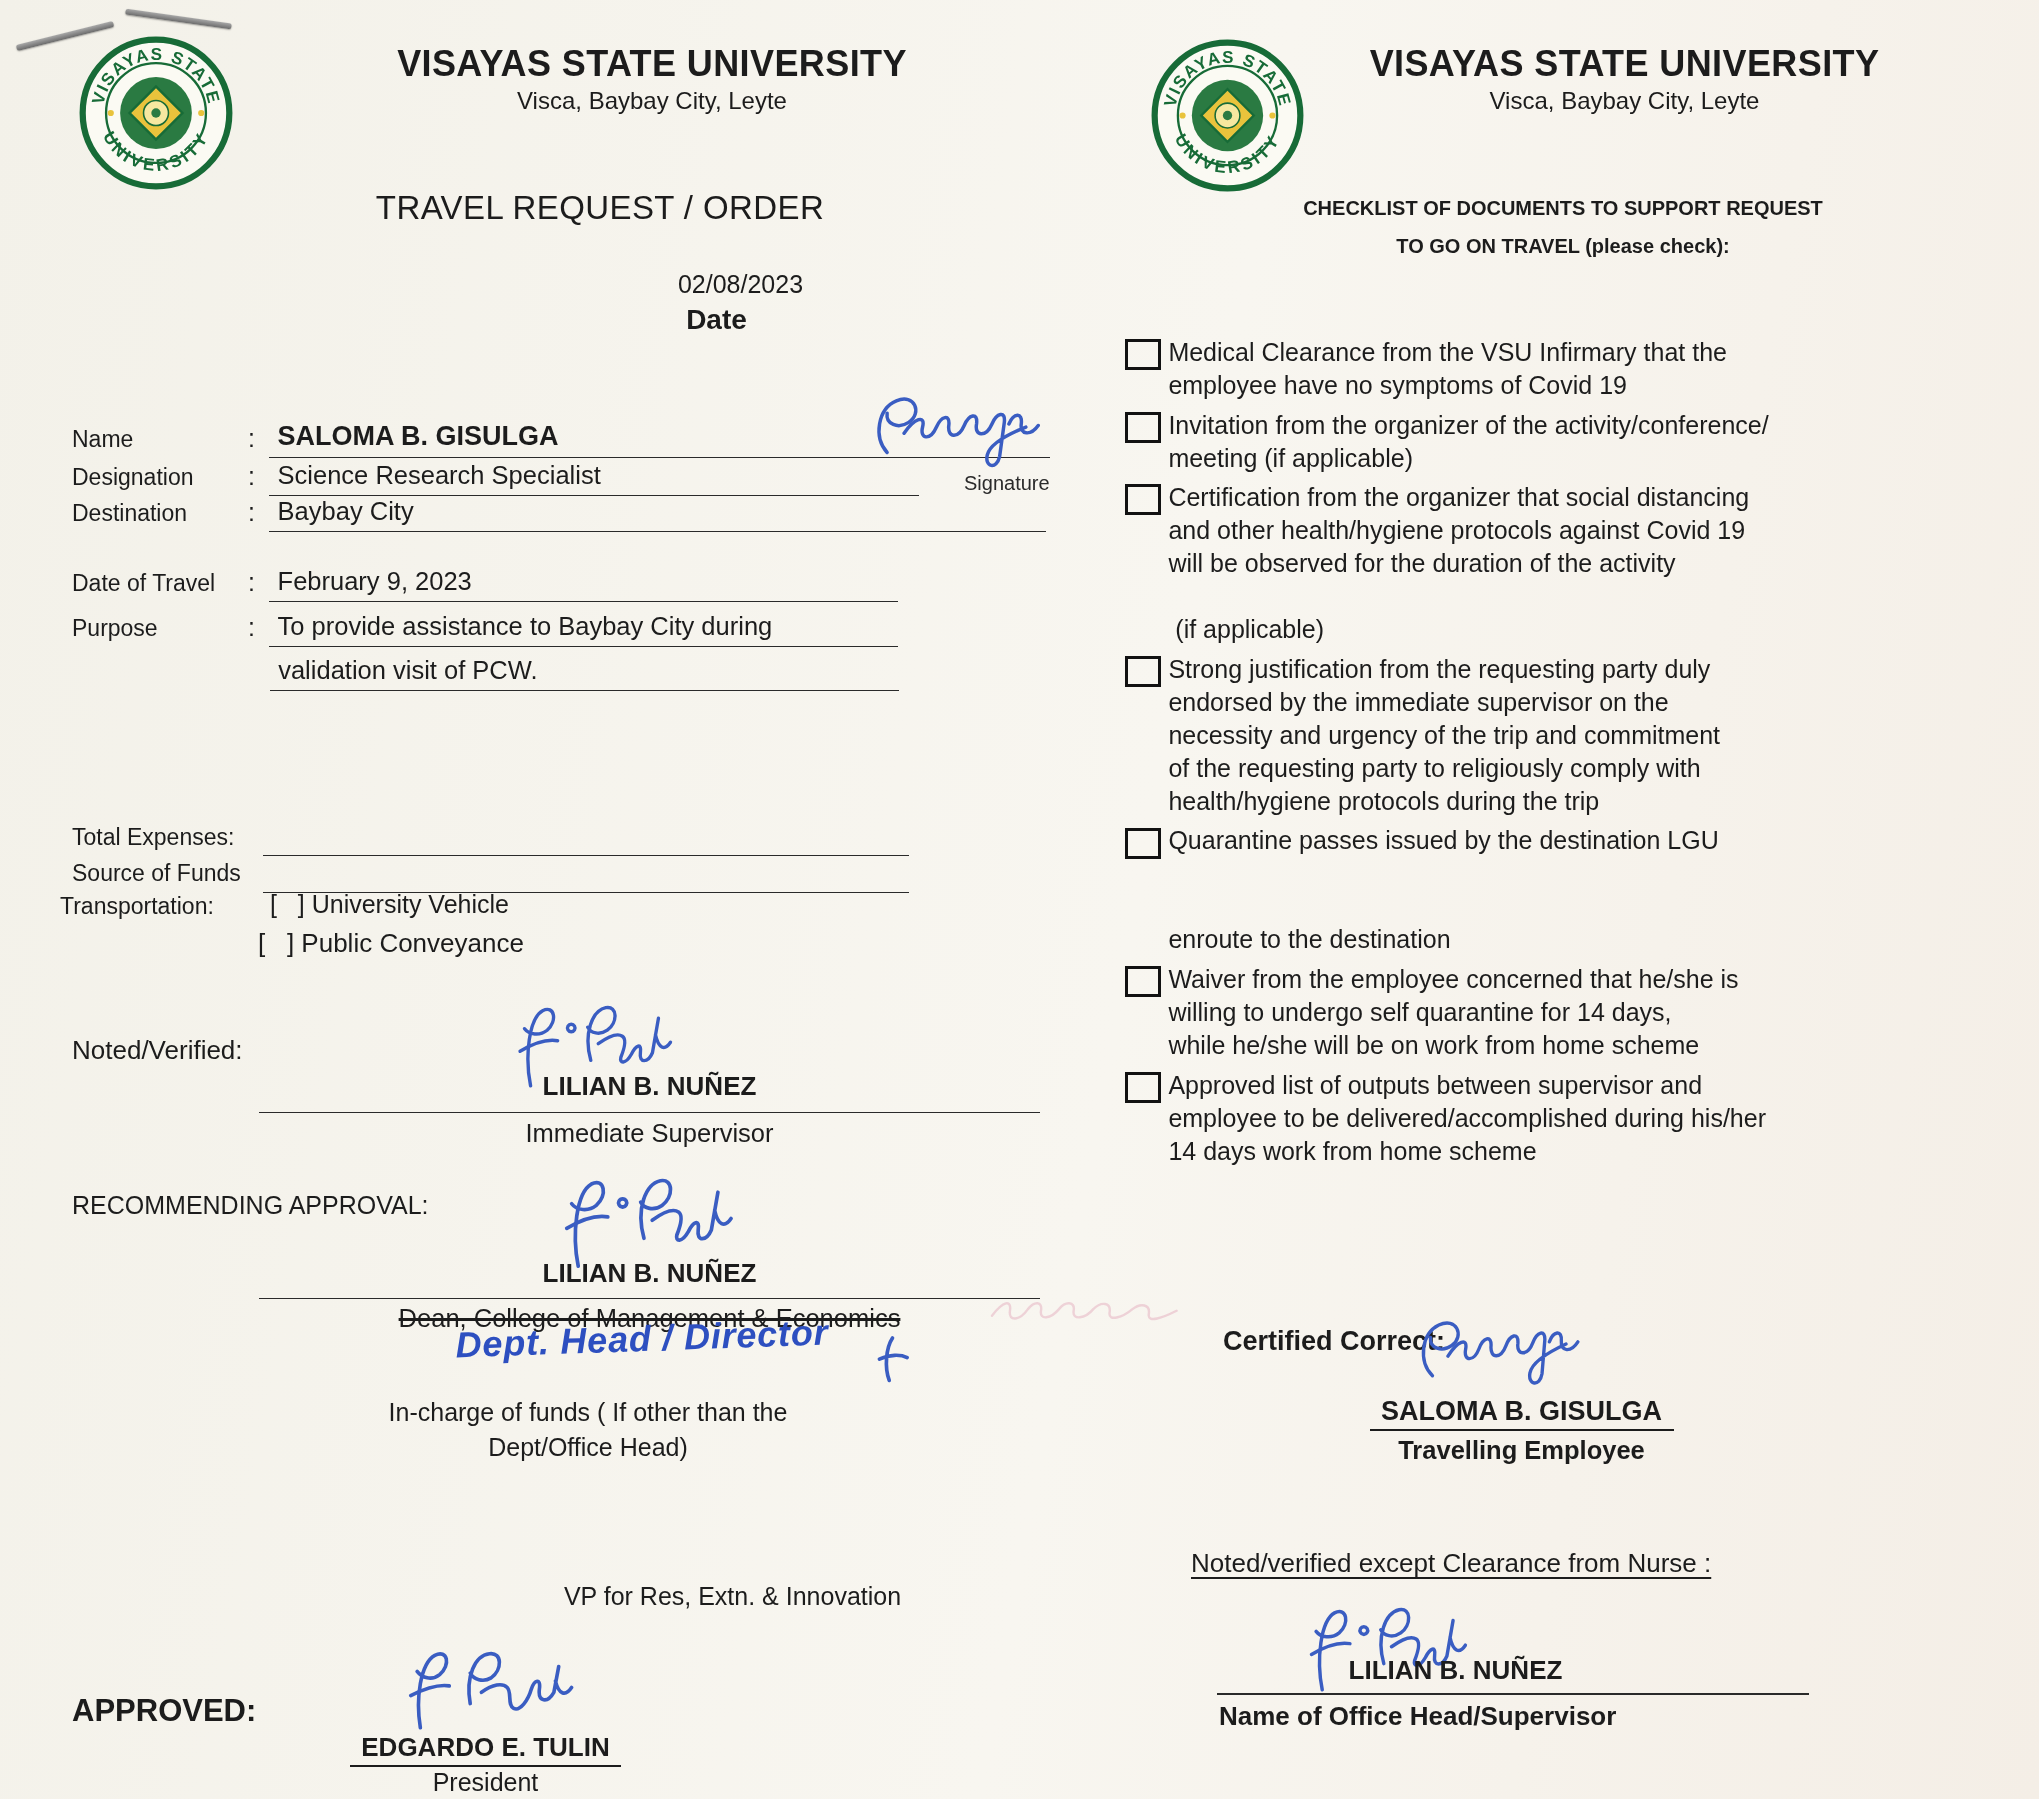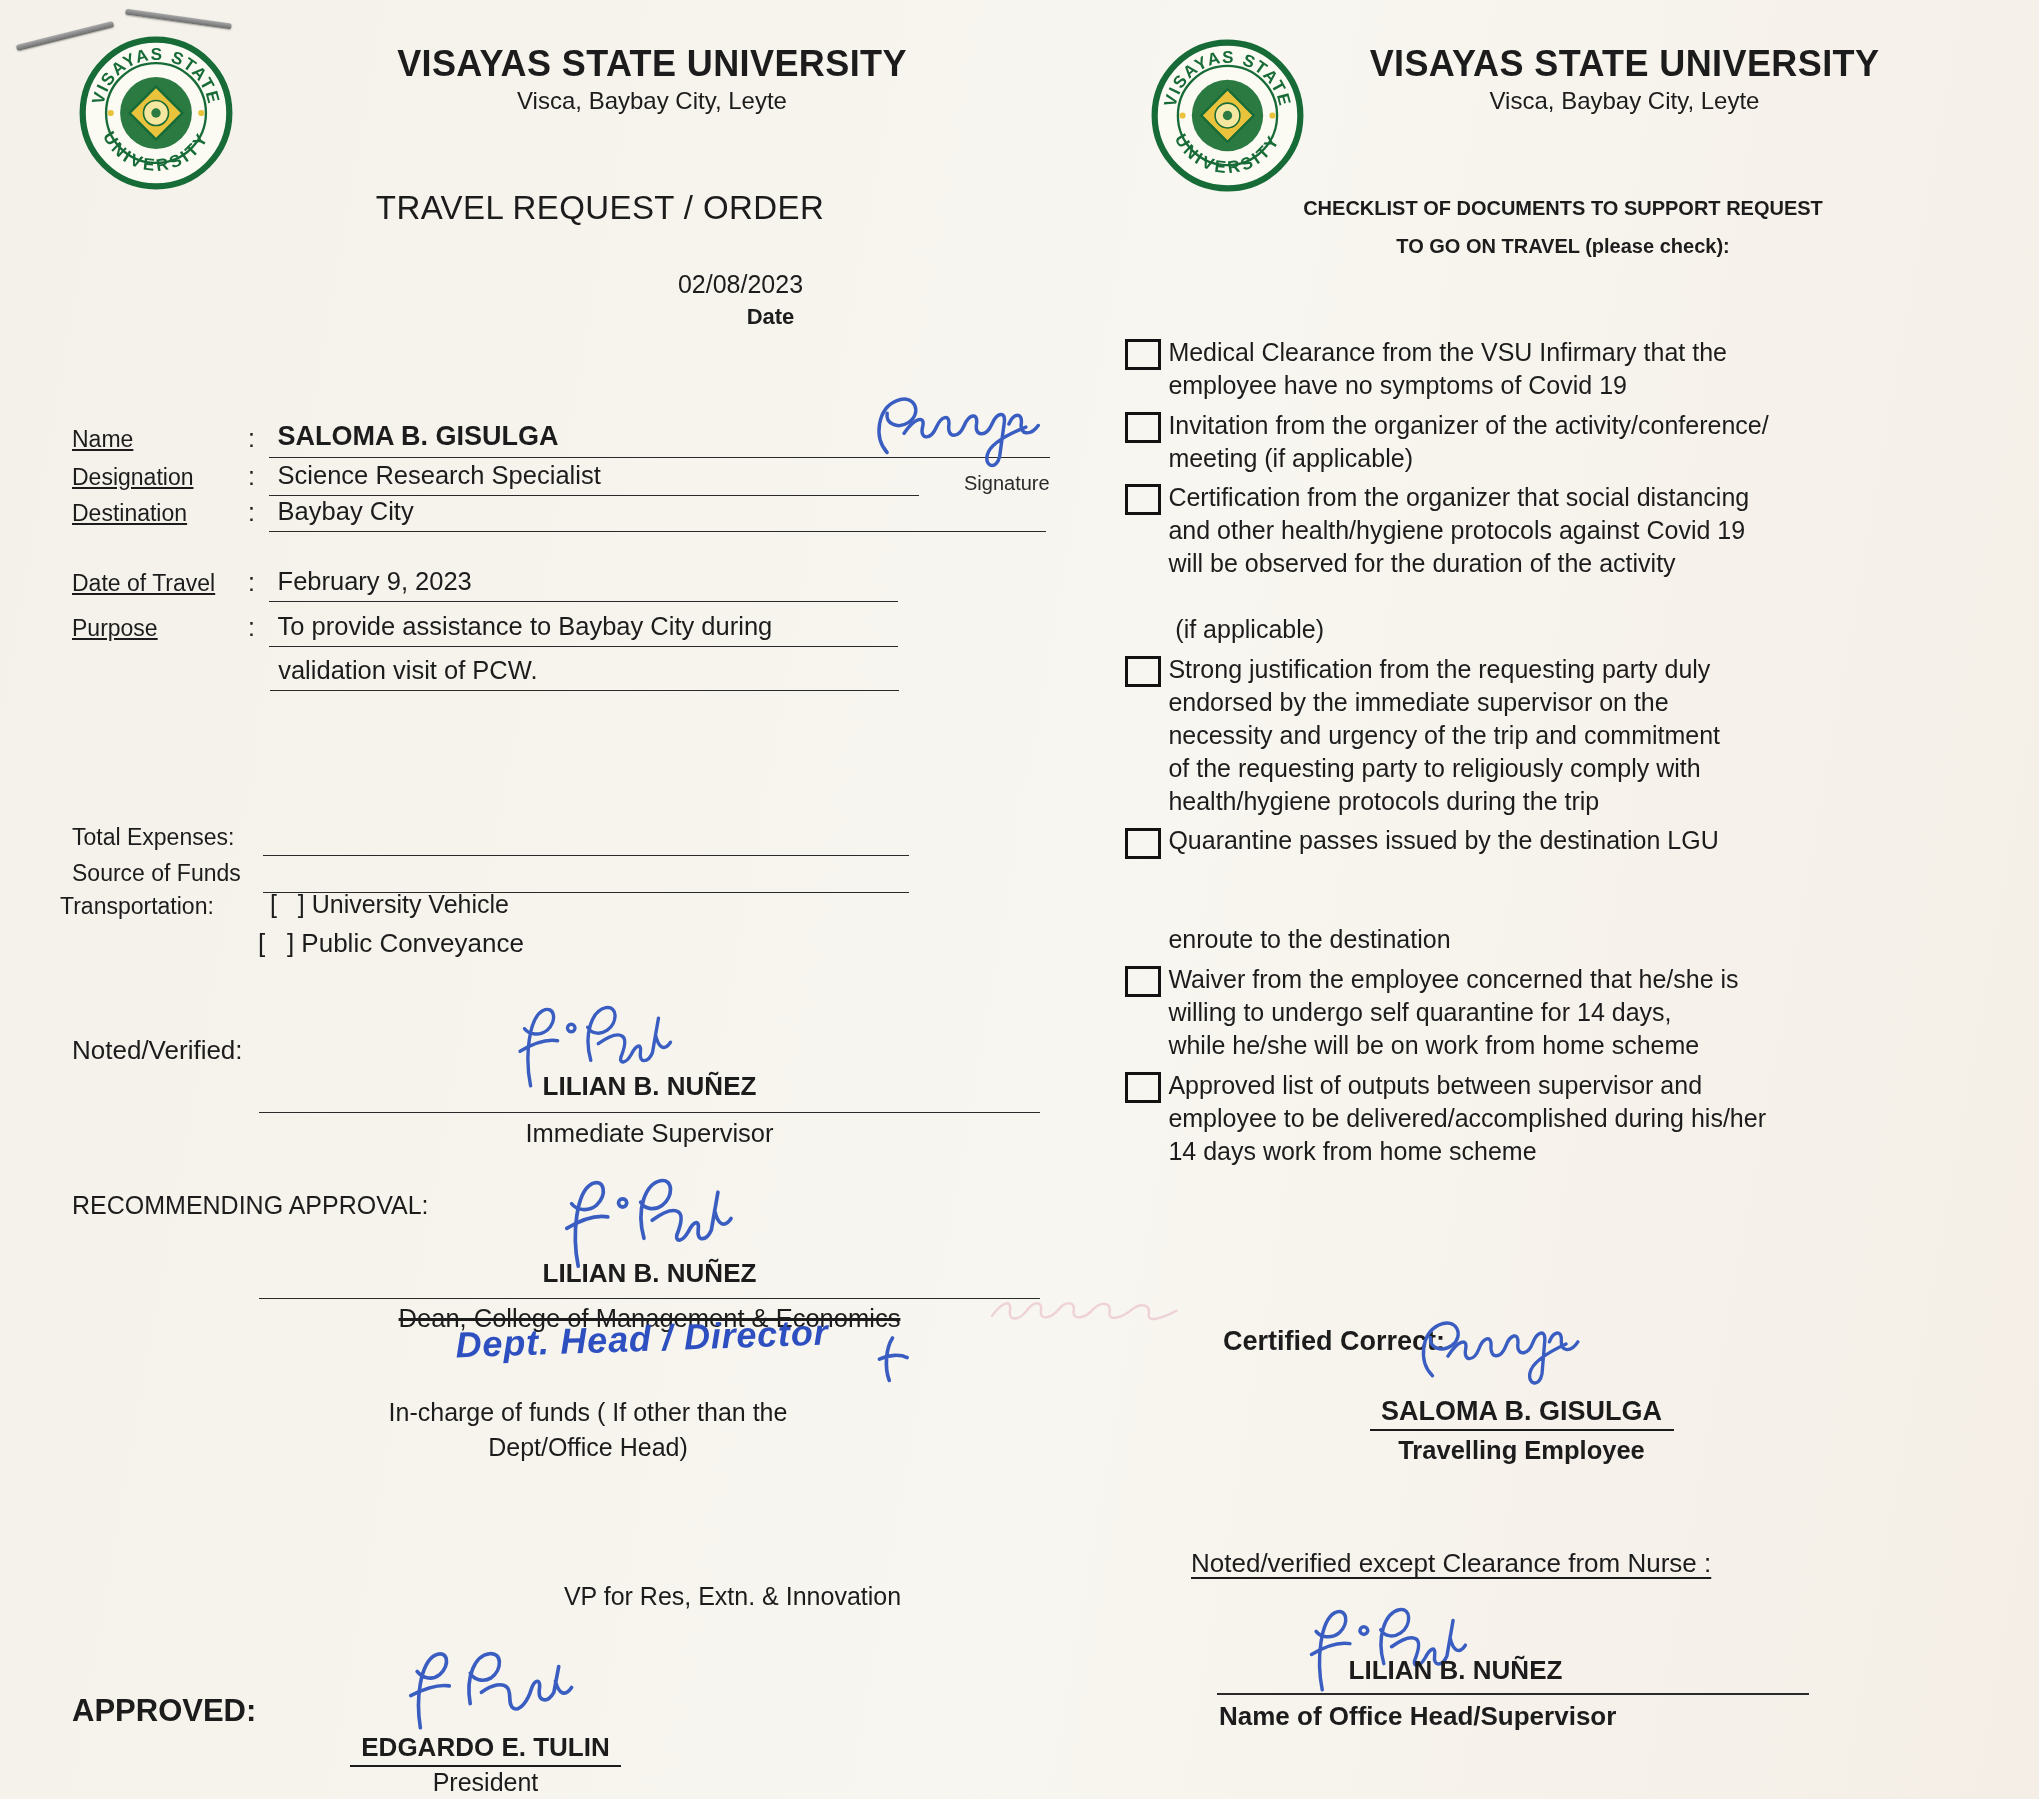--- a/index.html
+++ b/index.html
@@ -14,21 +14,21 @@
   .abs { position:absolute; }
   .b { font-weight:bold; }
   .center { text-align:center; }
   .uni-name { font-size:36px; font-weight:bold; letter-spacing:0.4px; }
   .uni-addr { font-size:24px; }
   .form-title { font-size:33px; font-weight:normal; letter-spacing:0.4px; }
   .chk-title { font-size:20px; font-weight:bold; line-height:38px; }
   .small-cap { font-size:20px; color:#2a2a2a;margin-left:20px; }
 
   .field-row { position:absolute; left:72px; display:flex; align-items:flex-end; }
-  .f-label { width:176px; font-size:23px; padding-bottom:5px; flex:0 0 176px;text-decoration:underline; }
+  .f-label { width:176px; font-size:23px; padding-bottom:5px; flex:0 0 176px; }
   .f-colon { width:21.4px; font-size:25px; padding-bottom:5px; flex:0 0 21.4px; }
   .f-value { font-size:25.5px; border-bottom:1.6px solid #2a2a2a; padding:0 5px 5px 8.2px; }
   .name-val { font-size:27px; font-weight:bold; }
 
   .hline { position:absolute; border-top:1.6px solid #2a2a2a; }
 
   .chk-list { position:absolute; left:1125px; top:336px; width:884px; }
   .chk-item { display:flex; margin-bottom:6.6px; }
   .chk-box { flex:0 0 36px; width:36px; height:31px; border:3.3px solid #121212; margin-right:7.4px; margin-top:3.3px; background:transparent; }
   .chk-text { font-size:25px; line-height:33px; white-space:pre-line; }
@@ -71,21 +71,21 @@
 
 <svg class="abs" style="left:78px;top:35px" width="156" height="156" viewBox="0 0 190 190">
     <use href="#vsu-logo"></use>
   </svg>
 
 <div class="abs center uni-name" style="left:313px;top:43px;width:678px">VISAYAS STATE UNIVERSITY</div>
 <div class="abs center uni-addr" style="left:313px;top:87px;width:678px">Visca, Baybay City, Leyte</div>
 <div class="abs center form-title" style="left:263px;top:189px;width:674px">TRAVEL REQUEST / ORDER</div>
 
 <div class="abs center" style="left:576px;top:270px;width:329px;font-size:25px">02/08/2023</div>
-<div class="abs center b" style="left:606px;top:304px;width:329px;font-size:22px">Date</div>
+<div class="abs center b" style="left:552px;top:304px;width:329px;font-size:28px">Date</div>
 
 <div class="field-row" style="top:421px">
   <span class="f-label">Name</span>
   <span class="f-colon">:</span>
   <span class="f-value name-val" style="width:781px">SALOMA B. GISULGA</span>
 </div>
 <svg class="sig" style="left:864px;top:377px" width="185" height="97" viewBox="0 0 240 120">
   <path d="M30,95 C12,75 18,38 42,28 C66,18 76,44 58,56 C44,65 28,58 30,44"></path>
   <path d="M52,70 C66,50 80,46 76,62 C72,78 86,80 94,62 C100,48 112,44 110,60 C108,76 122,78 130,60 C136,46 148,42 146,58 C143,74 158,76 166,58 C172,44 184,40 182,56 L176,100 C172,118 156,114 160,98 C164,82 190,70 210,62"></path>
   <path d="M188,58 C194,44 206,42 204,58 C202,72 216,74 226,60"></path>

